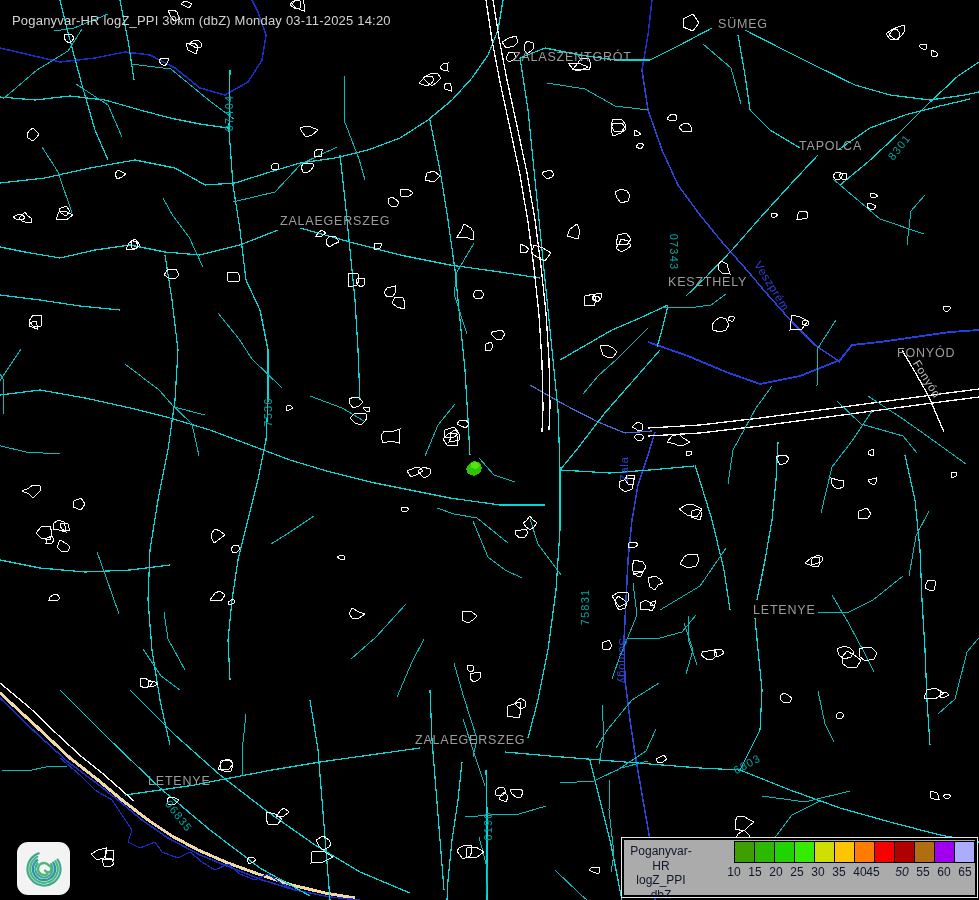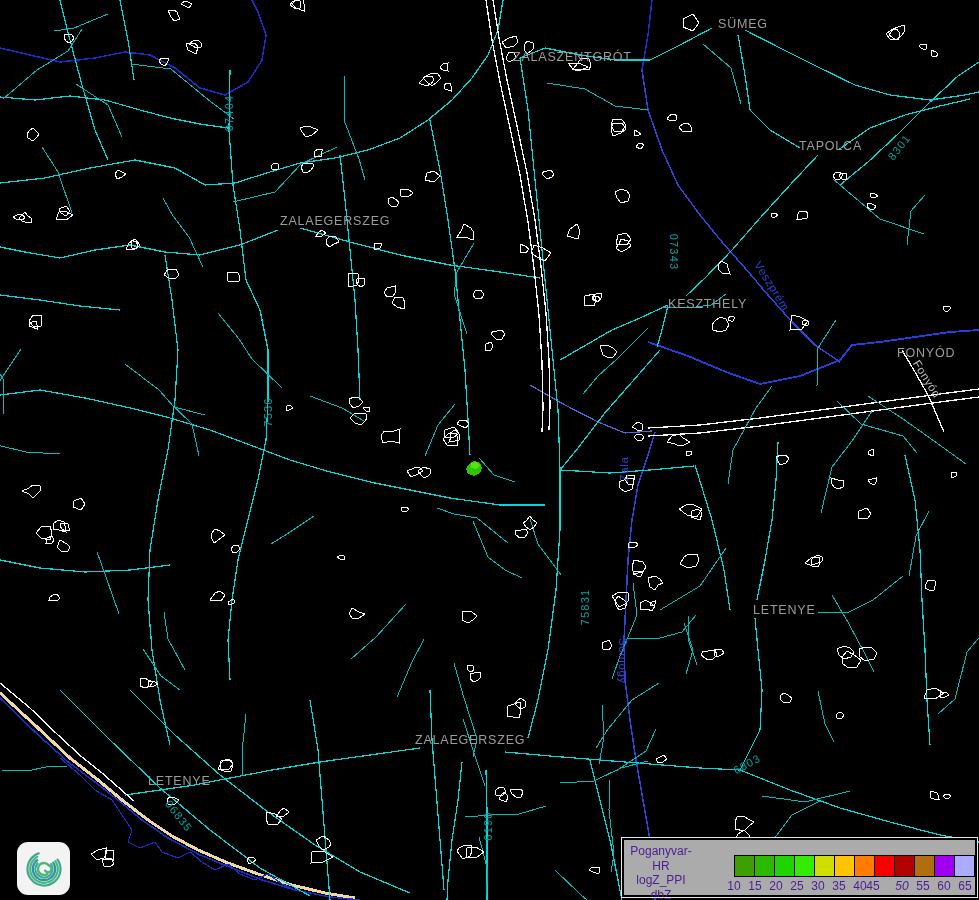--- a/index.html
+++ b/index.html
@@ -12,24 +12,24 @@
        white-space:nowrap;z-index:3;}
   .rn{position:absolute;color:#00A6A6;font-size:11px;letter-spacing:1.2px;
       white-space:nowrap;z-index:2;}
   .rg{position:absolute;color:#2E45D8;font-size:11.5px;letter-spacing:.6px;
       white-space:nowrap;z-index:2;}
   .rw{position:absolute;color:#BDBDBD;font-size:11.5px;letter-spacing:.6px;
       white-space:nowrap;z-index:2;}
   
   .legend{position:absolute;left:622px;top:838px;width:355px;height:59px;
           background:#ABABAB;border:2px solid #000;outline:1px solid #E6E6E6;
-          box-sizing:border-box;display:flex;z-index:6;color:#4c1d95;}
+          box-sizing:border-box;display:flex;z-index:6;color:#0f172a;}
   .legend-meta{width:96px;text-align:center;font-size:12px;line-height:14.5px;
                padding-top:4px;}
-  .legend-scale{position:relative;padding-top:15px;margin-left:36px;}
+  .legend-scale{position:relative;padding-top:1px;margin-left:36px;}
   .swatches{display:flex;height:22px;}
   .sw{width:21px;height:22px;border:1px solid #000;margin-left:-1px;box-sizing:border-box;}
   .sw:first-child{margin-left:0;}
   .ticks{position:relative;height:16px;margin-top:1px;font-size:12px;}
   .tick{position:absolute;top:1px;transform:translateX(-50%);}
   
   .logo{position:absolute;left:17px;top:842px;width:53px;height:53px;background:#F3F3F3;
         border-radius:11px;z-index:5;display:flex;align-items:center;justify-content:center;}
 </style>
 </head>
@@ -328,26 +328,27 @@
       <polygon points="729,325 726,330 720,332 713,330 712,325 715,321 720,317 726,319" fill="none" stroke="#F8F8F8" stroke-width="1"></polygon>
       <polygon points="481,677 478,680 474,682 470,679 470,674 474,673 480,672" fill="none" stroke="#F8F8F8" stroke-width="1"></polygon>
       <polygon points="474,669 472,672 469,671 467,669 468,665 473,666" fill="none" stroke="#F8F8F8" stroke-width="1"></polygon>
       <polygon points="477,616 473,620 468,623 462,620 462,616 462,611 468,611 472,612" fill="none" stroke="#F8F8F8" stroke-width="1"></polygon>
       <polygon points="469,424 466,428 461,426 457,424 460,420 466,420" fill="none" stroke="#F8F8F8" stroke-width="1"></polygon>
       <polygon points="458,439 457,446 447,445 443,439 448,434 456,433" fill="none" stroke="#F8F8F8" stroke-width="1"></polygon>
       <path d="M466,469 L469,464 L474,461 L480,463 L482,468 L480,473 L474,476 L468,474 Z" fill="#2FC400"></path>
       <path d="M471,463 L477,462 L480,466 L476,469 L471,468 Z" fill="#55E50A"></path>
     </svg>
 
+  <div class="title">Poganyvar-HR logZ_PPI 30km (dbZ) Monday 03-11-2025 14:20</div>
 
   <div class="lbl" style="left:513px;top:50px">ZALASZENTGRÓT</div>
   <div class="lbl" style="left:718px;top:17px">SÜMEG</div>
   <div class="lbl" style="left:799px;top:139px">TAPOLCA</div>
   <div class="lbl" style="left:280px;top:214px">ZALAEGERSZEG</div>
-  <div class="lbl" style="left:668px;top:297px">KESZTHELY</div>
+  <div class="lbl" style="left:668px;top:275px">KESZTHELY</div>
   <div class="lbl" style="left:897px;top:346px">FONYÓD</div>
   <div class="lbl" style="left:753px;top:603px">LETENYE</div>
   <div class="lbl" style="left:415px;top:733px">ZALAEGERSZEG</div>
   <div class="lbl" style="left:148px;top:774px">LETENYE</div>
 
   <div class="rn" style="left:229px;top:113px;transform:translate(-50%,-50%) rotate(-90deg)">07404</div>
   <div class="rn" style="left:268px;top:412px;transform:translate(-50%,-50%) rotate(-90deg)">7536</div>
   <div class="rn" style="left:585px;top:607px;transform:translate(-50%,-50%) rotate(-90deg)">75831</div>
   <div class="rn" style="left:674px;top:252px;transform:translate(-50%,-50%) rotate(90deg)">07343</div>
   <div class="rn" style="left:179px;top:816px;transform:translate(-50%,-50%) rotate(52deg)">06835</div>

